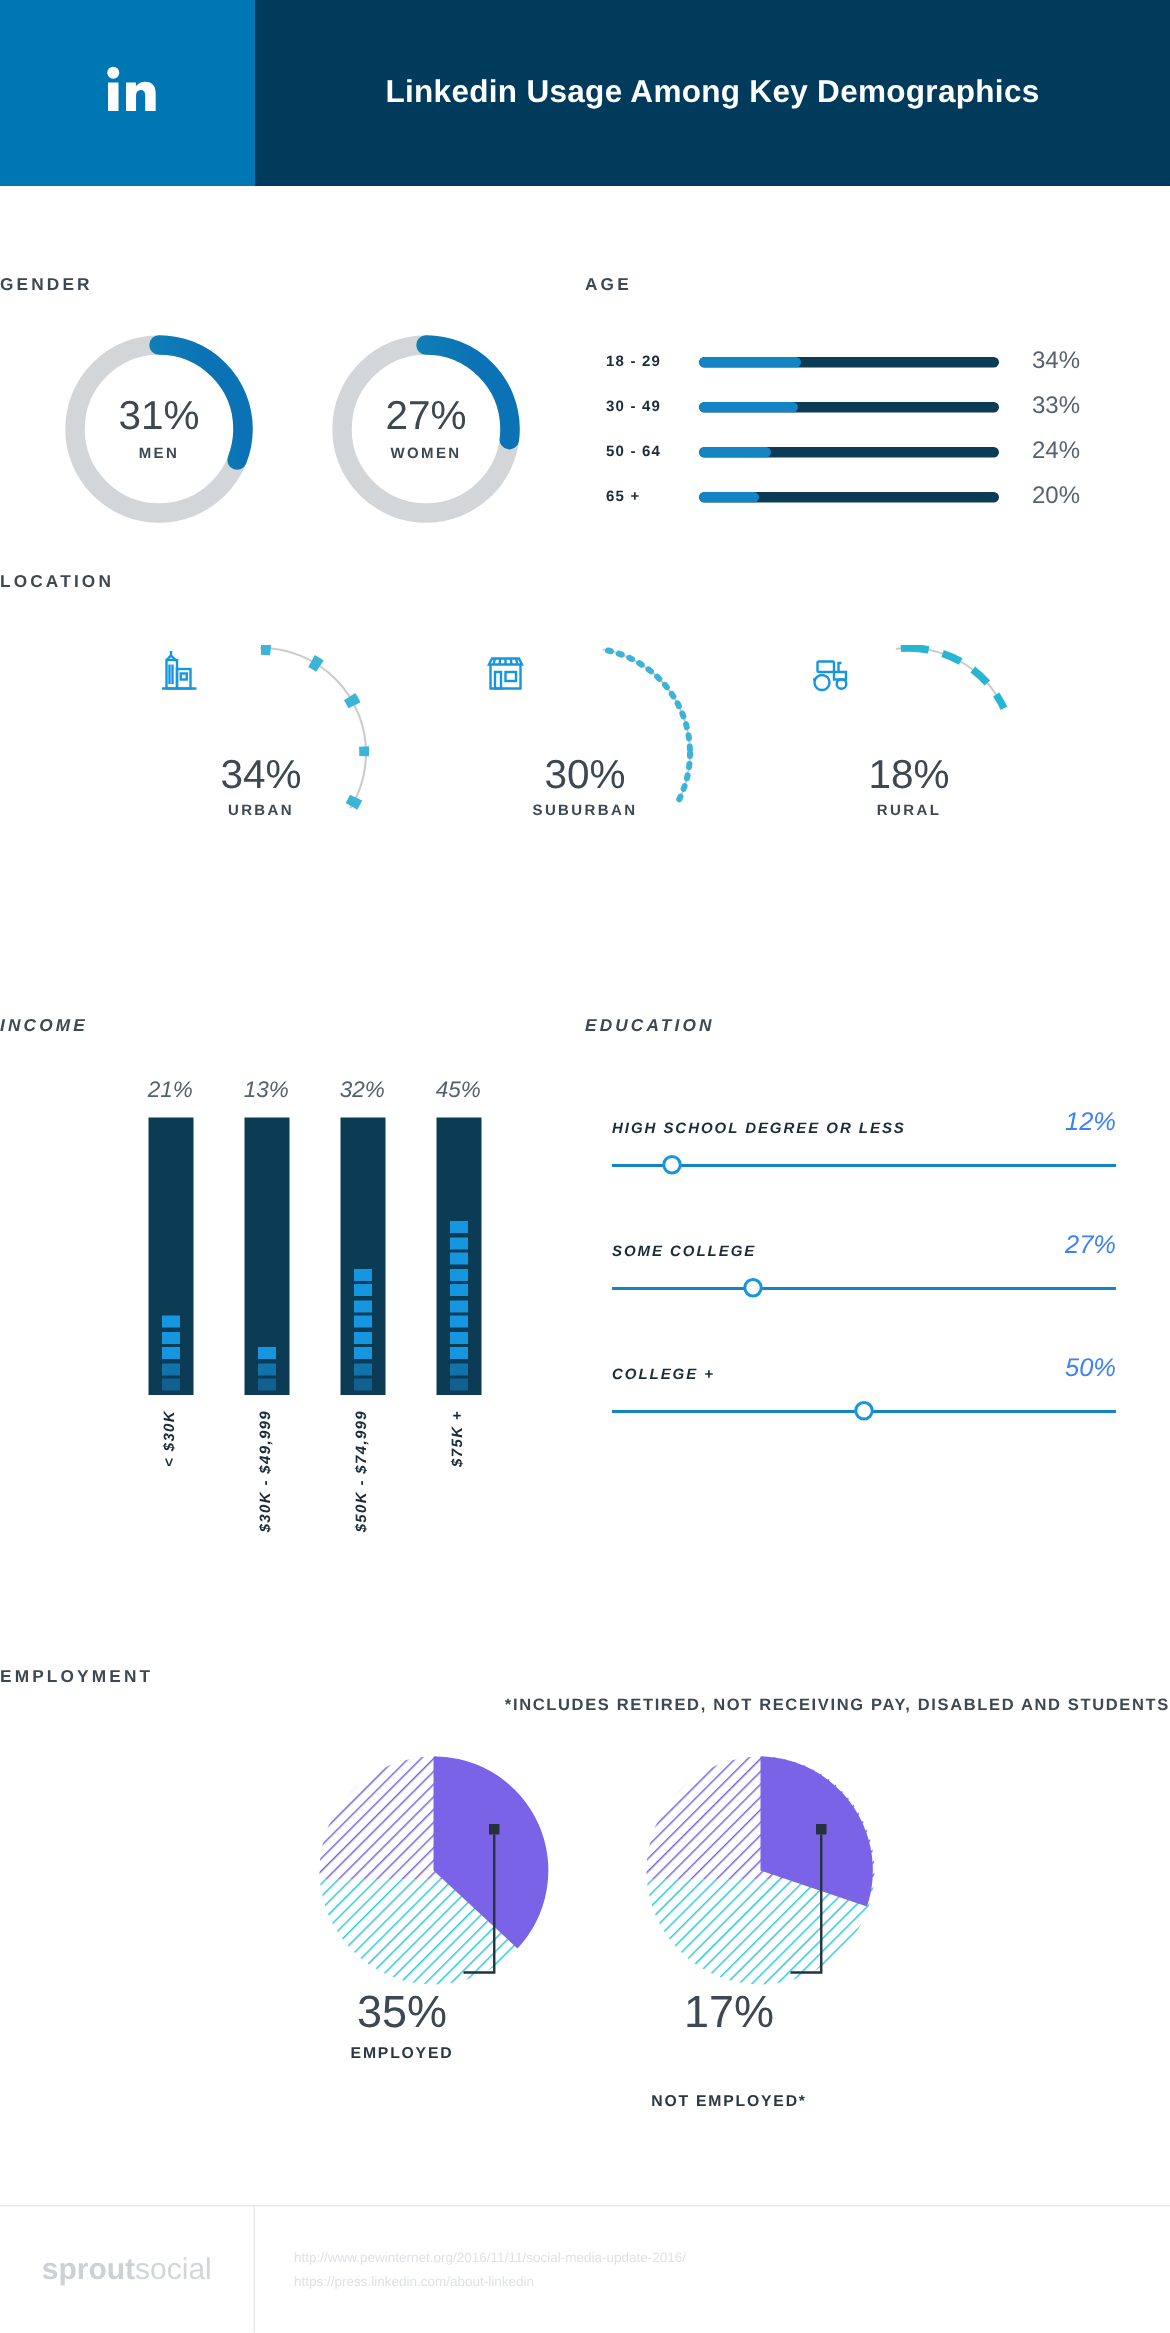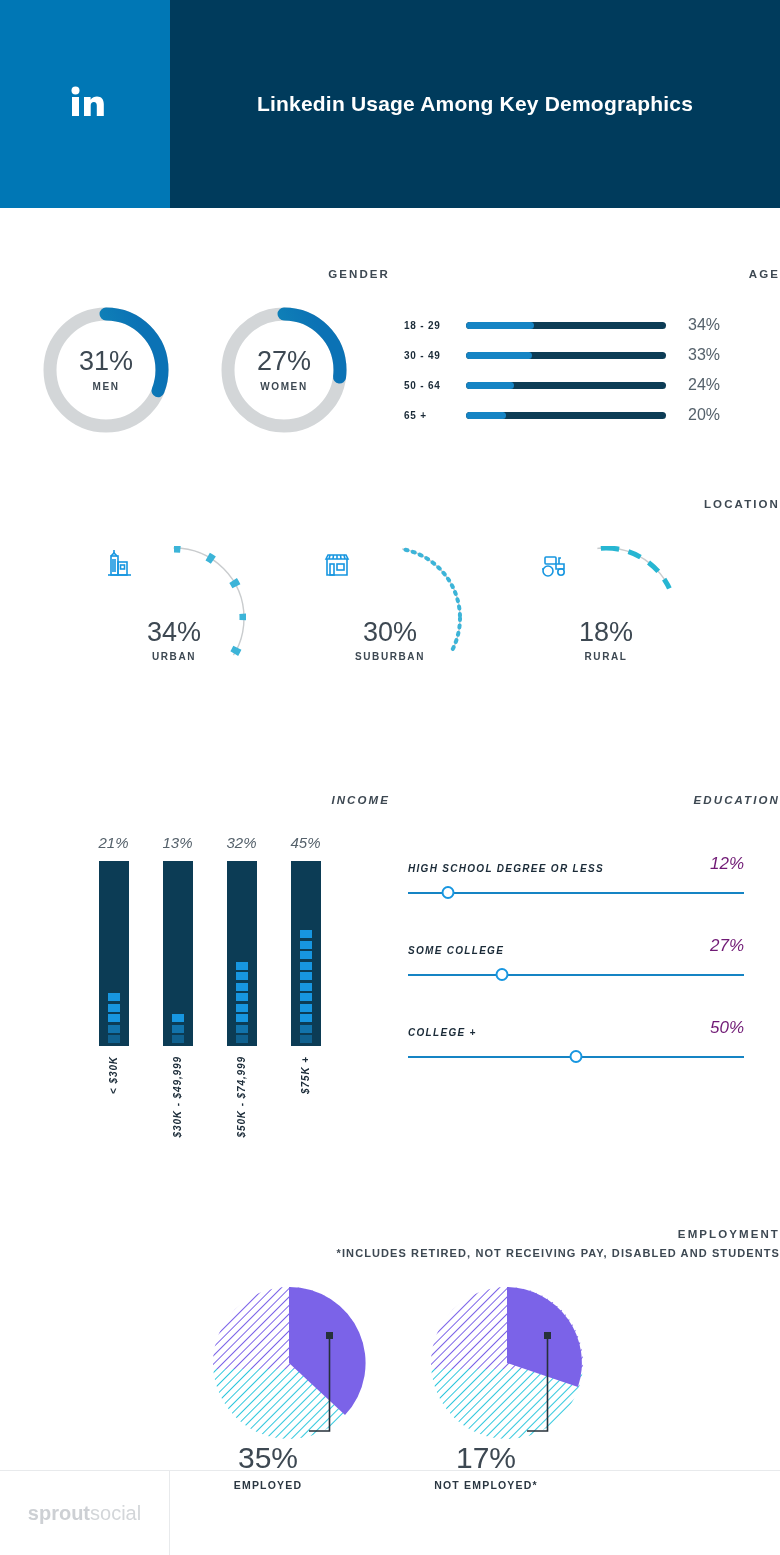--- a/index.html
+++ b/index.html
@@ -5,37 +5,37 @@
   * { box-sizing: border-box; margin: 0; padding: 0; }
   body {
     width: 780px; height: 1555px;
     background: #ffffff;
     font-family: "Liberation Sans", sans-serif;
     overflow: hidden;
     position: relative;
   }
 
   
-  .header { display: flex; height: 208px; width: 780px; }
+  .header { display: flex; height: 124px; width: 780px; }
   .header-logo {
     width: 170px; background: #0077b5;
     display: flex; align-items: center; justify-content: center;
   }
   .header-title-block {
     flex: 1; background: #003b5c;
     display: flex; align-items: center; justify-content: center;
   }
   .header-title {
     color: #ffffff; font-size: 21px; font-weight: 600;
     letter-spacing: 0.2px;
   }
 
   
   .sec-title {
-    text-align: right; font-size: 11.5px; font-weight: 700;
+    text-align: left; font-size: 11.5px; font-weight: 700;
     letter-spacing: 2.1px; color: #3d4852; text-transform: uppercase;
   }
 
   
   .gender-age-row { display: flex; padding-top: 60px; }
   .gender-col { width: 390px; }
   .donuts { display: flex; justify-content: center; gap: 46px; margin-top: 24px; }
   .donut { position: relative; width: 132px; height: 132px; }
   .donut svg { position: absolute; top: 0; left: 0; }
   .donut-center {
@@ -57,21 +57,21 @@
     color: #1b2b38; text-align: left;
   }
   .age-track {
     width: 200px; height: 7px; background: #0c3c55; border-radius: 4px;
     position: relative; overflow: hidden;
   }
   .age-fill { position: absolute; left: 0; top: 0; height: 7px; background: #1584c4; border-radius: 4px; }
   .age-value { margin-left: 22px; font-size: 16px; color: #55616b; font-weight: 300; }
 
   
-  .location-sec { margin-top: 62px; }
+  .location-sec { margin-top: 30px; }
   .loc-circles { display: flex; justify-content: center; gap: 72px; margin-top: 36px; }
   .loc-circle { position: relative; width: 144px; height: 144px; }
   .loc-circle svg { position: absolute; top: 0; left: 0; }
   .loc-inner {
     position: absolute; top: 0; left: 0; width: 144px; height: 144px;
     display: flex; flex-direction: column; align-items: center; justify-content: center;
   }
   .loc-icon { margin-bottom: 4px; height: 40px; display: flex; align-items: center; }
   .loc-pct { font-size: 27px; color: #3d4852; font-weight: 300; line-height: 1; }
   .loc-label { font-size: 10px; font-weight: 700; letter-spacing: 1.6px; color: #3d4852; margin-top: 5px; }
@@ -94,21 +94,21 @@
     margin-top: 10px; font-size: 10px; font-weight: 700; letter-spacing: 0.9px;
     color: #1b2b38; writing-mode: vertical-rl; transform: rotate(180deg);
     white-space: nowrap;
   }
 
   .edu-col { width: 390px; }
   .edu-list { margin-top: 48px; padding-right: 36px; padding-left: 18px; }
   .edu-item { margin-bottom: 36px; }
   .edu-top { display: flex; align-items: flex-end; justify-content: space-between; margin-bottom: 12px; }
   .edu-name { font-size: 10px; font-weight: 700; letter-spacing: 1.3px; color: #1b2b38; }
-  .edu-val { font-size: 17px; color: #701a75; font-weight: 300; }
+  .edu-val { font-size: 17px; color: #3b82f6; font-weight: 300; }
   .edu-slider { position: relative; height: 14px; }
   .edu-line { position: absolute; top: 6px; left: 0; right: 0; height: 2px; background: #1584c4; }
   .edu-knob {
     position: absolute; top: 0; width: 13px; height: 13px; border-radius: 50%;
     border: 2px solid #1796e0; background: #ffffff; transform: translateX(-50%);
   }
 
   
   .emp-sec { margin-top: 90px; }
   .emp-sub {
@@ -467,27 +467,31 @@
                 <rect x="0" y="86" width="160" height="74"></rect>
               </clipPath>
           </defs>
           <circle cx="80" cy="80" r="76" fill="url(#hatchP2)" clip-path="url(#clipTop2)"></circle>
           <circle cx="80" cy="80" r="76" fill="url(#hatchT2)" clip-path="url(#clipBot2)"></circle>
           <path d="M80 80 L80 4 A76 76 0 0 1 151 104 Z" fill="#7b63e8"></path>
           <rect x="117" y="49" width="7" height="7" fill="#26313a"></rect>
           <path d="M120.5 56 L120.5 148 L100 148" fill="none" stroke="#26313a" stroke-width="1.6"></path>
         </svg>
       </div>
-      <div class="emp-text-wrap" style="margin-left:-42px;">
+      <div class="emp-text-wrap" style="margin-left:-42px;gap:32px;">
         <div class="emp-pct">17%</div>
         <div class="emp-label">NOT EMPLOYED*</div>
       </div>
     </div>
 
   </div>
 </div>
 
 <div class="footer">
   <div class="footer-logo">
     <b>sprout</b>
       <span>social</span>
   </div>
+  <div class="footer-srcs">
+    <div class="footer-src">http://www.pewinternet.org/2016/11/11/social-media-update-2016/</div>
+    <div class="footer-src">https://press.linkedin.com/about-linkedin</div>
+  </div>
 </div>
 
 </body></html>

